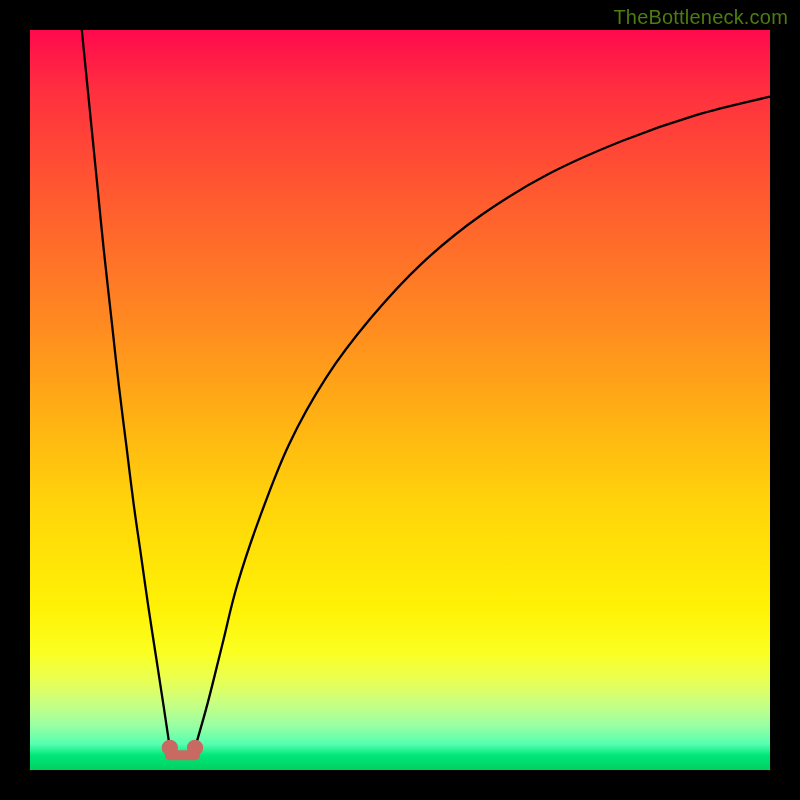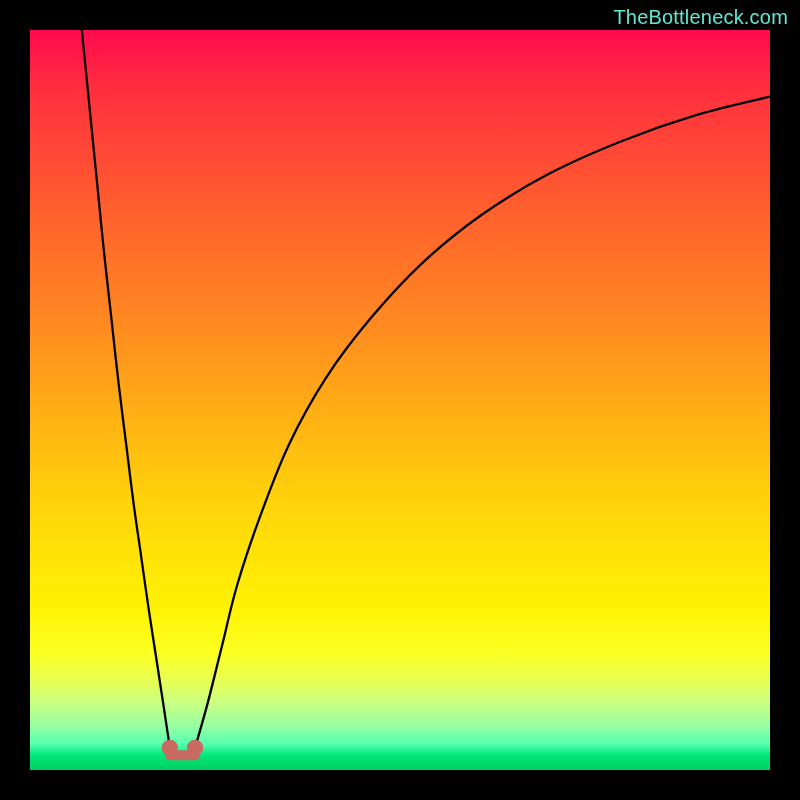--- a/index.html
+++ b/index.html
@@ -36,21 +36,21 @@
       #c8ff82 91%,
       #99ffa4 94%,
       #55ffb0 96.5%,
       #00e77a 98%,
       #00d060 100%);
   }
   .watermark {
     position: absolute;
     top: 6px;
     right: 12px;
-    color: #5eead4;
+    color: #4d7c0f;
     font-size: 20px;
     letter-spacing: 0.2px;
     z-index: 50;
   }
   svg.curves {
     position: absolute;
     left: 0;
     top: 0;
     width: 740px;
     height: 740px;

